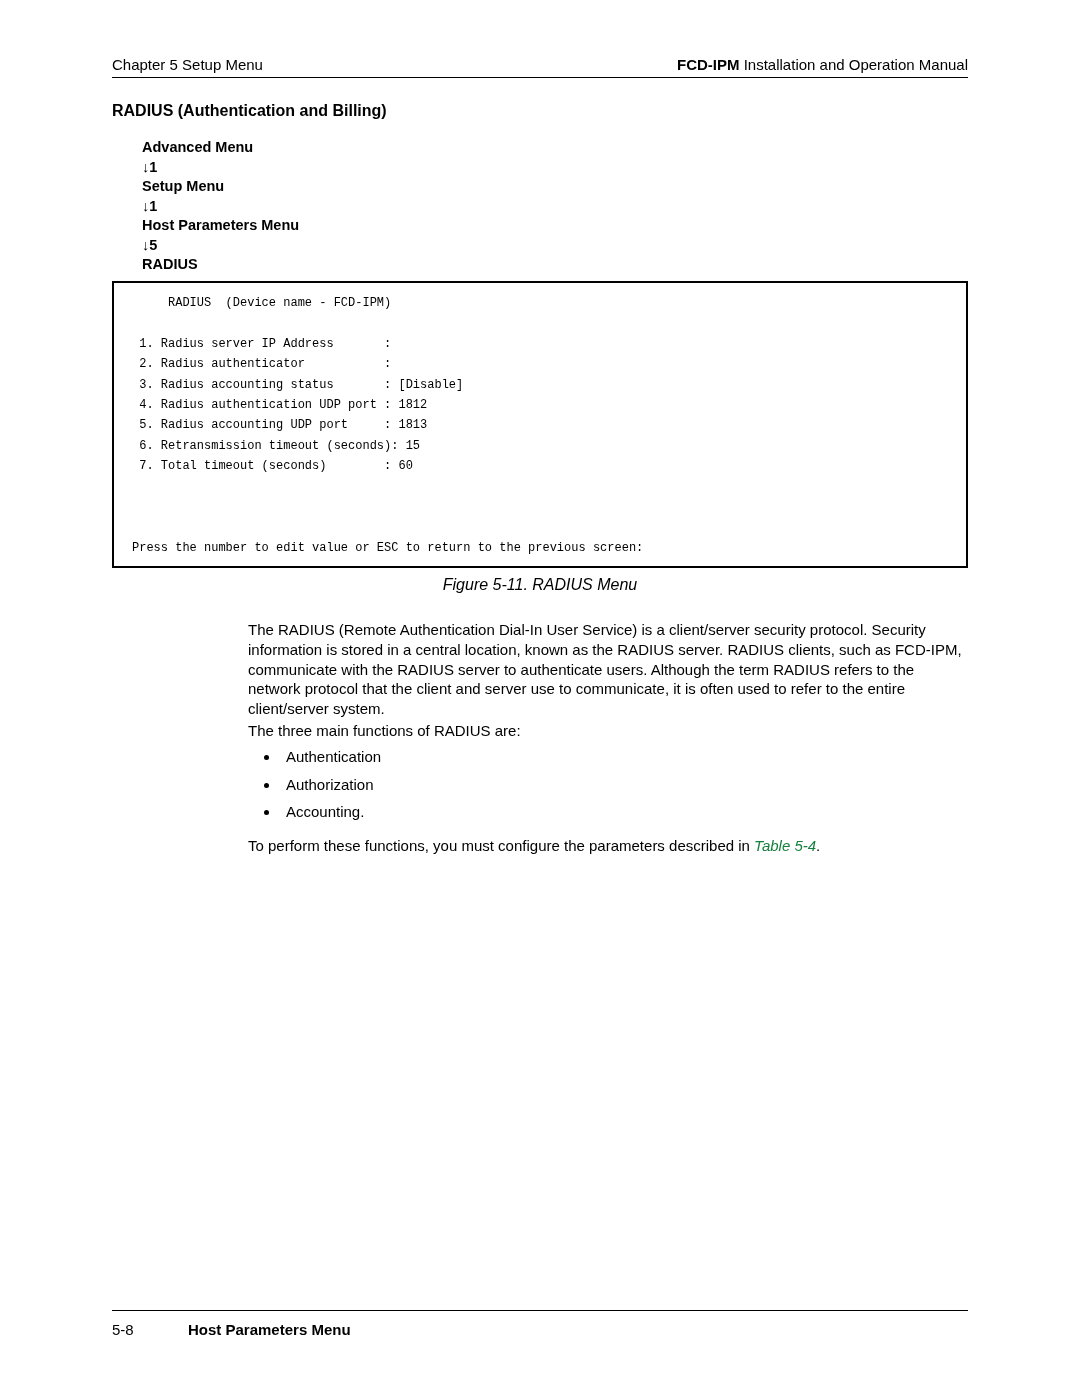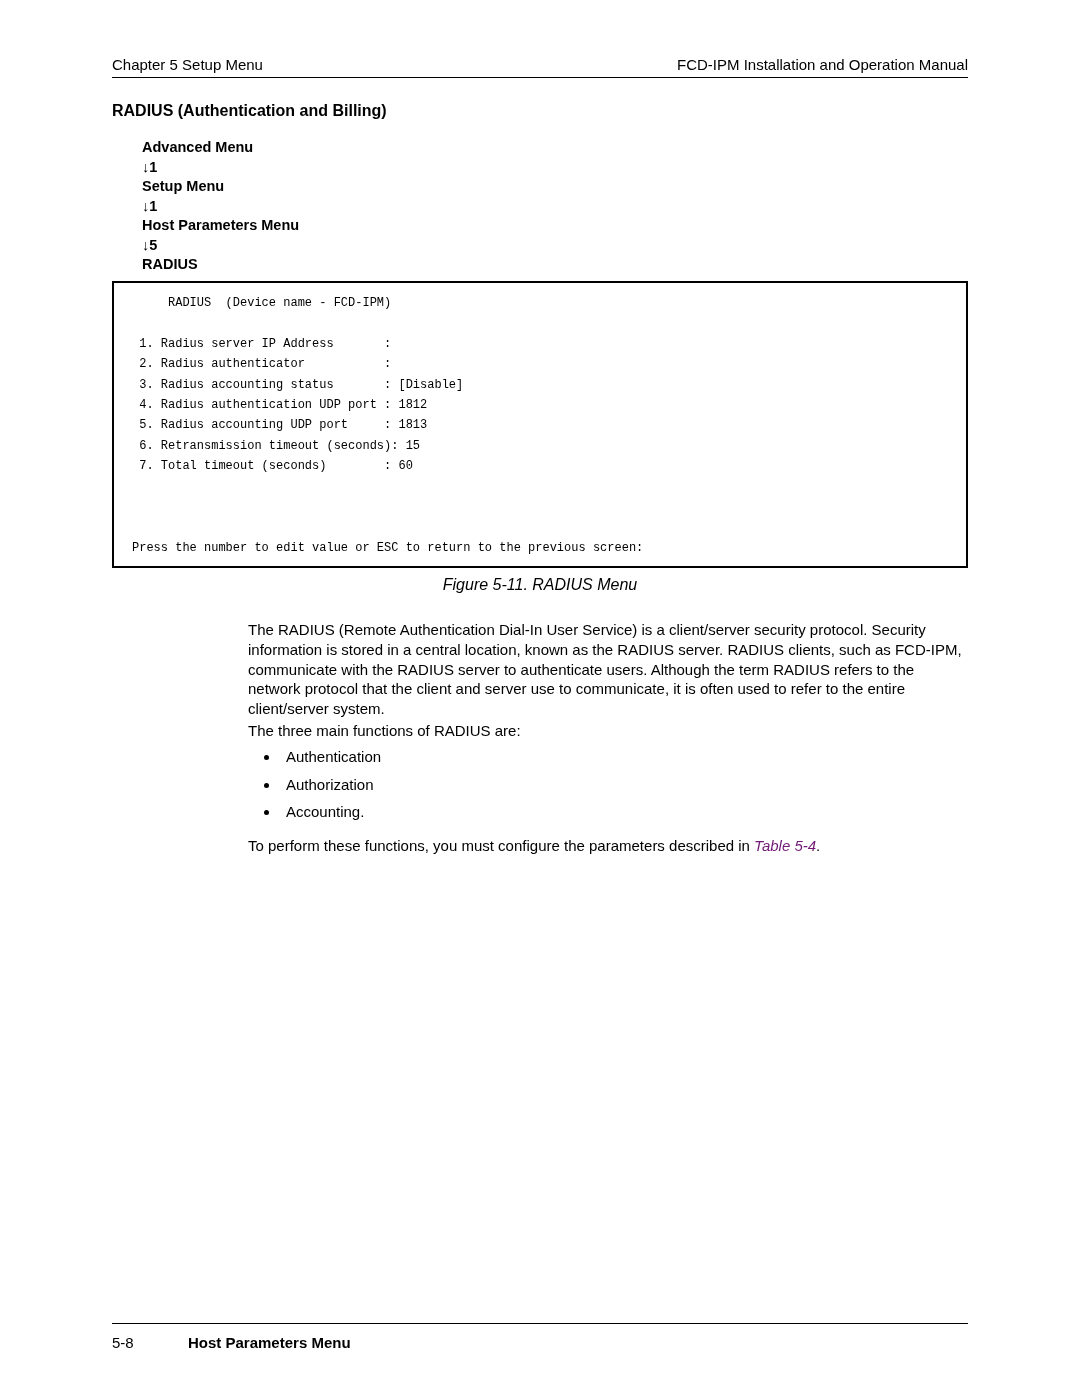--- a/index.html
+++ b/index.html
@@ -22,21 +22,21 @@
   .header-row {
     display: flex;
     justify-content: space-between;
     font-size: 15px;
     border-bottom: 1px solid #000;
     padding-bottom: 4px;
     margin-bottom: 24px;
   }
   .header-left { }
   .header-right { }
-  .header-right b { font-weight: 400; }
+  .header-right b { font-weight: 700; }
   h1.section-title {
     font-size: 16px;
     font-weight: 700;
     margin: 0 0 18px 0;
   }
   .breadcrumb {
     font-size: 14.5px;
     font-weight: 700;
     line-height: 1.35;
     text-align: left;
@@ -71,28 +71,28 @@
   .body-text p { margin: 0 0 2px 0; }
   .body-text ul {
     margin: 6px 0 14px 0;
     padding-left: 32px;
   }
   .body-text ul li {
     margin-bottom: 8px;
     padding-left: 6px;
   }
   .ref-link {
-    color: #701a75;
+    color: #15803d;
     font-style: italic;
   }
   .footer {
     position: absolute;
     left: 112px;
     right: 112px;
-    bottom: 46px;
+    bottom: 59px;
     border-top: 1px solid #000;
     padding-top: 10px;
     font-size: 15px;
     display: flex;
   }
   .footer .pagenum { width: 76px; }
   .footer .section { font-weight: 700; }
 </style>
 </head>
 <body>

